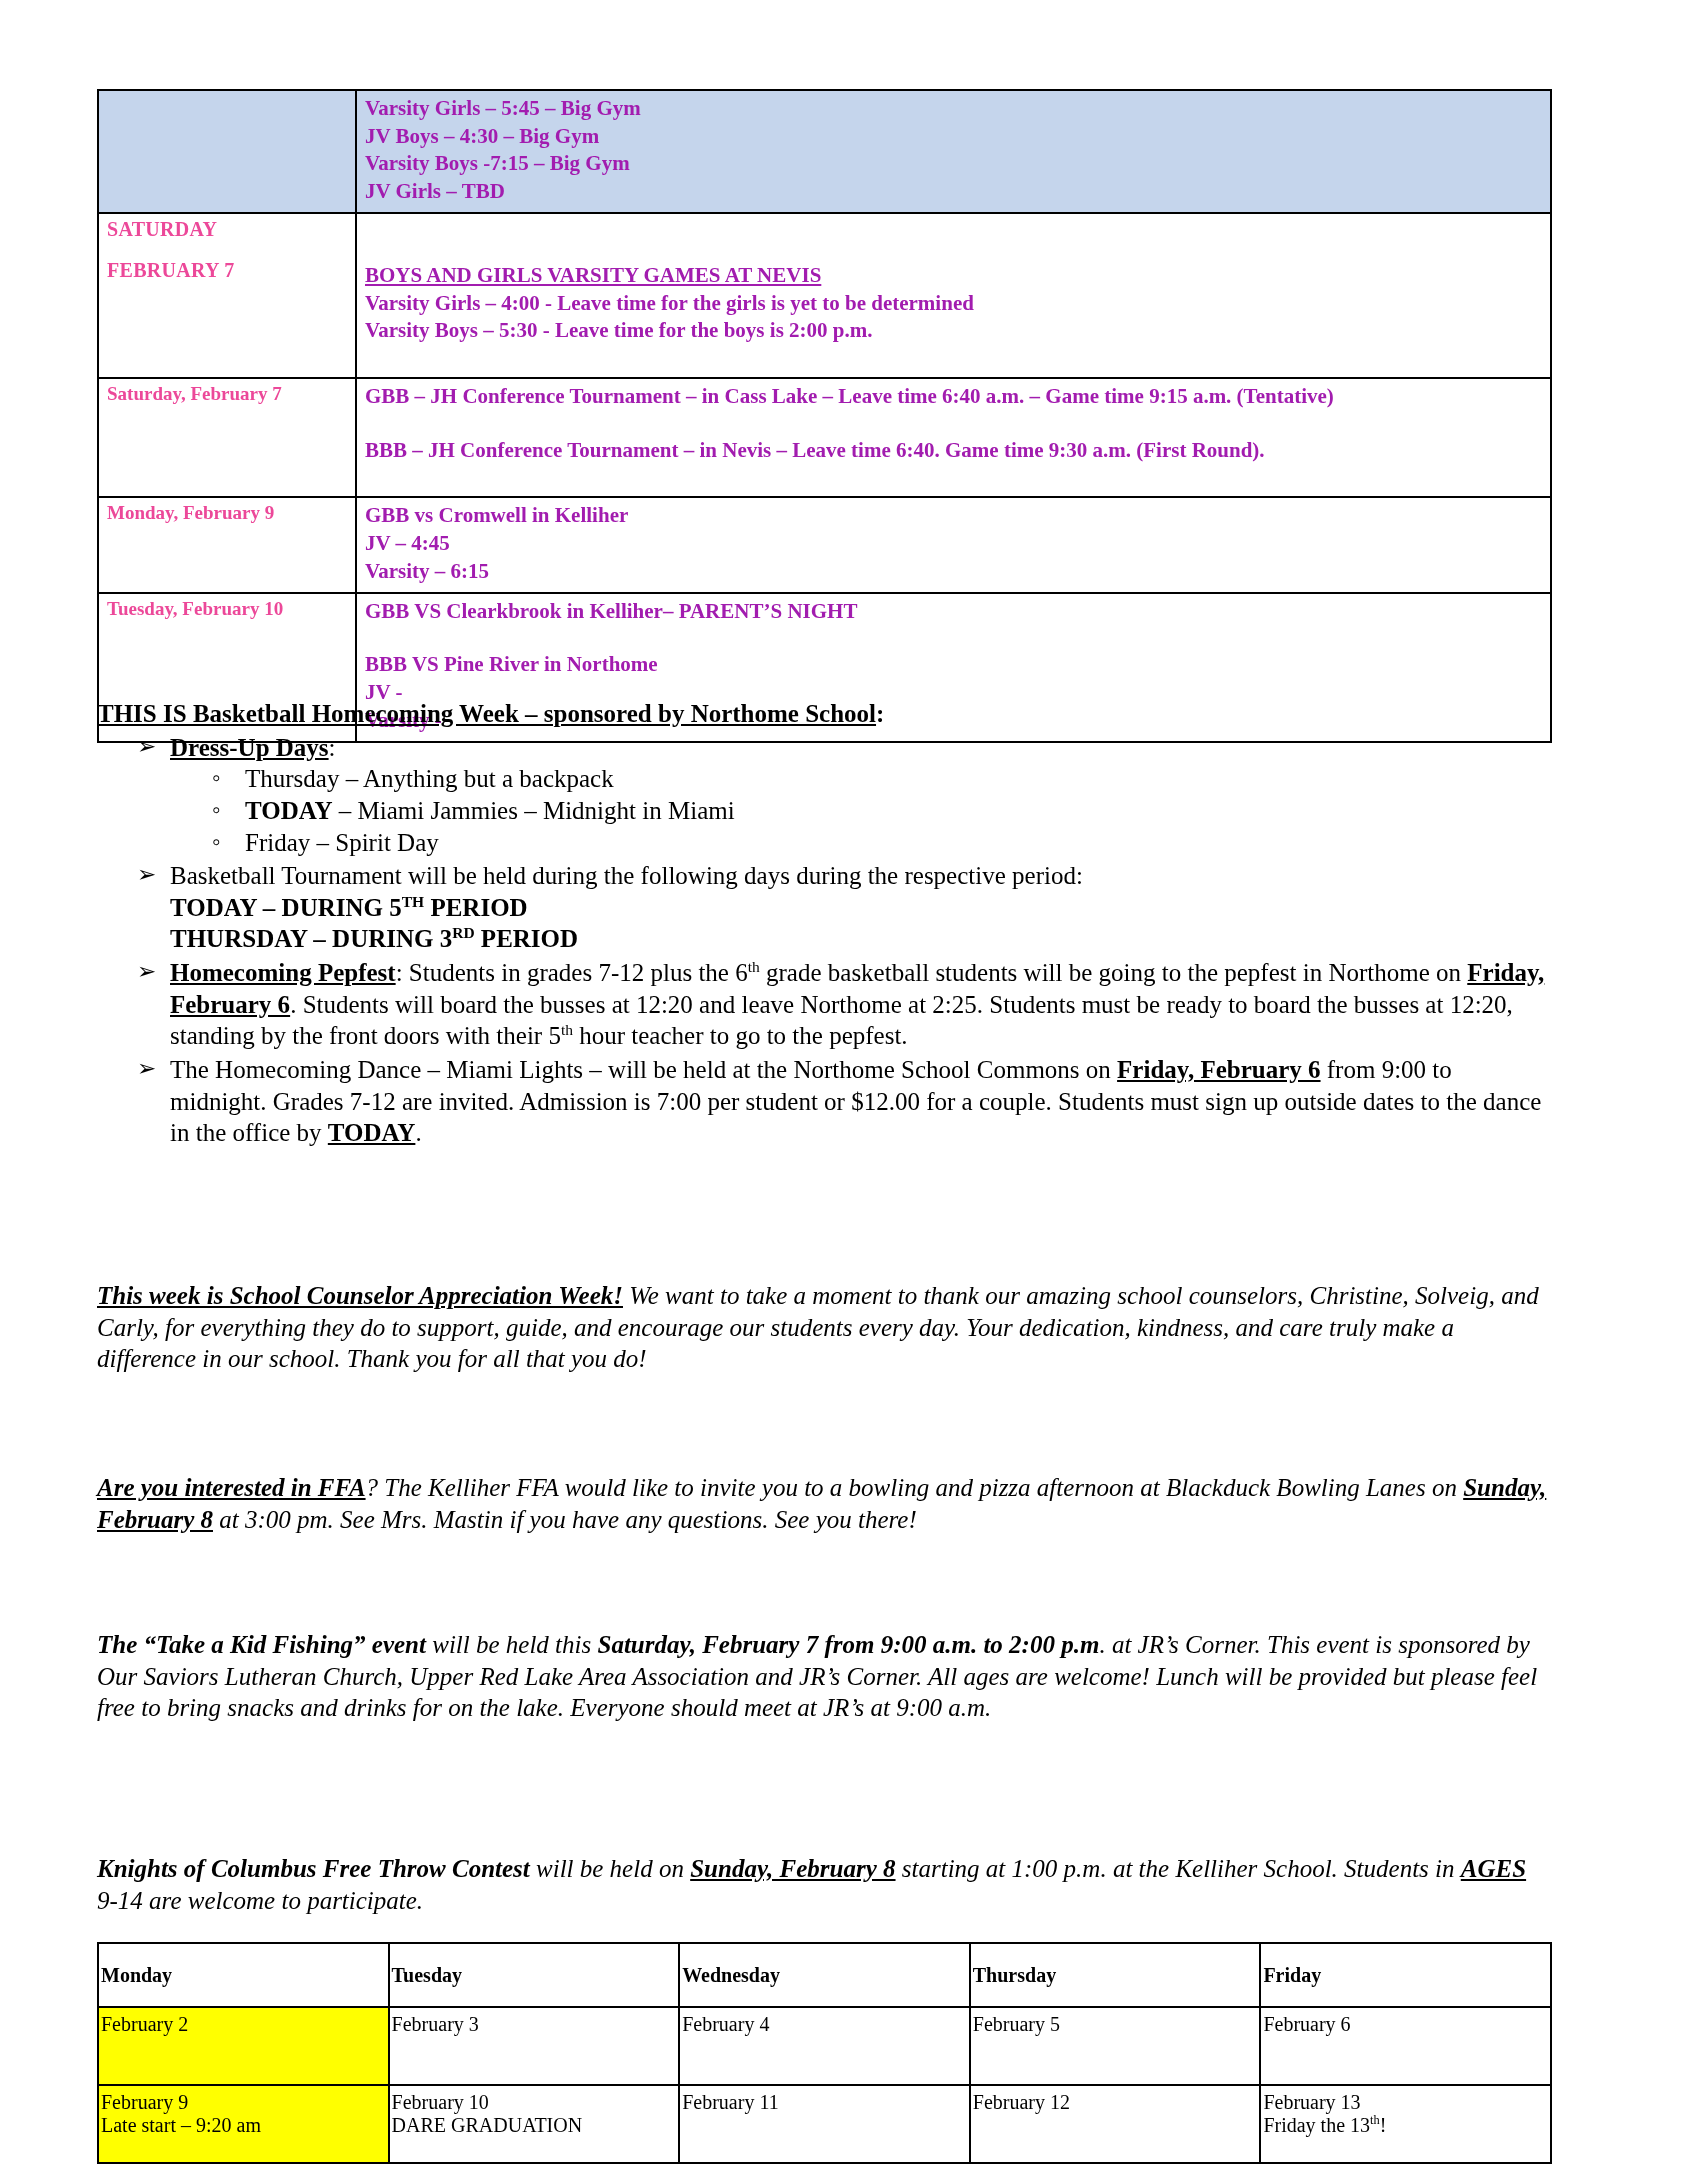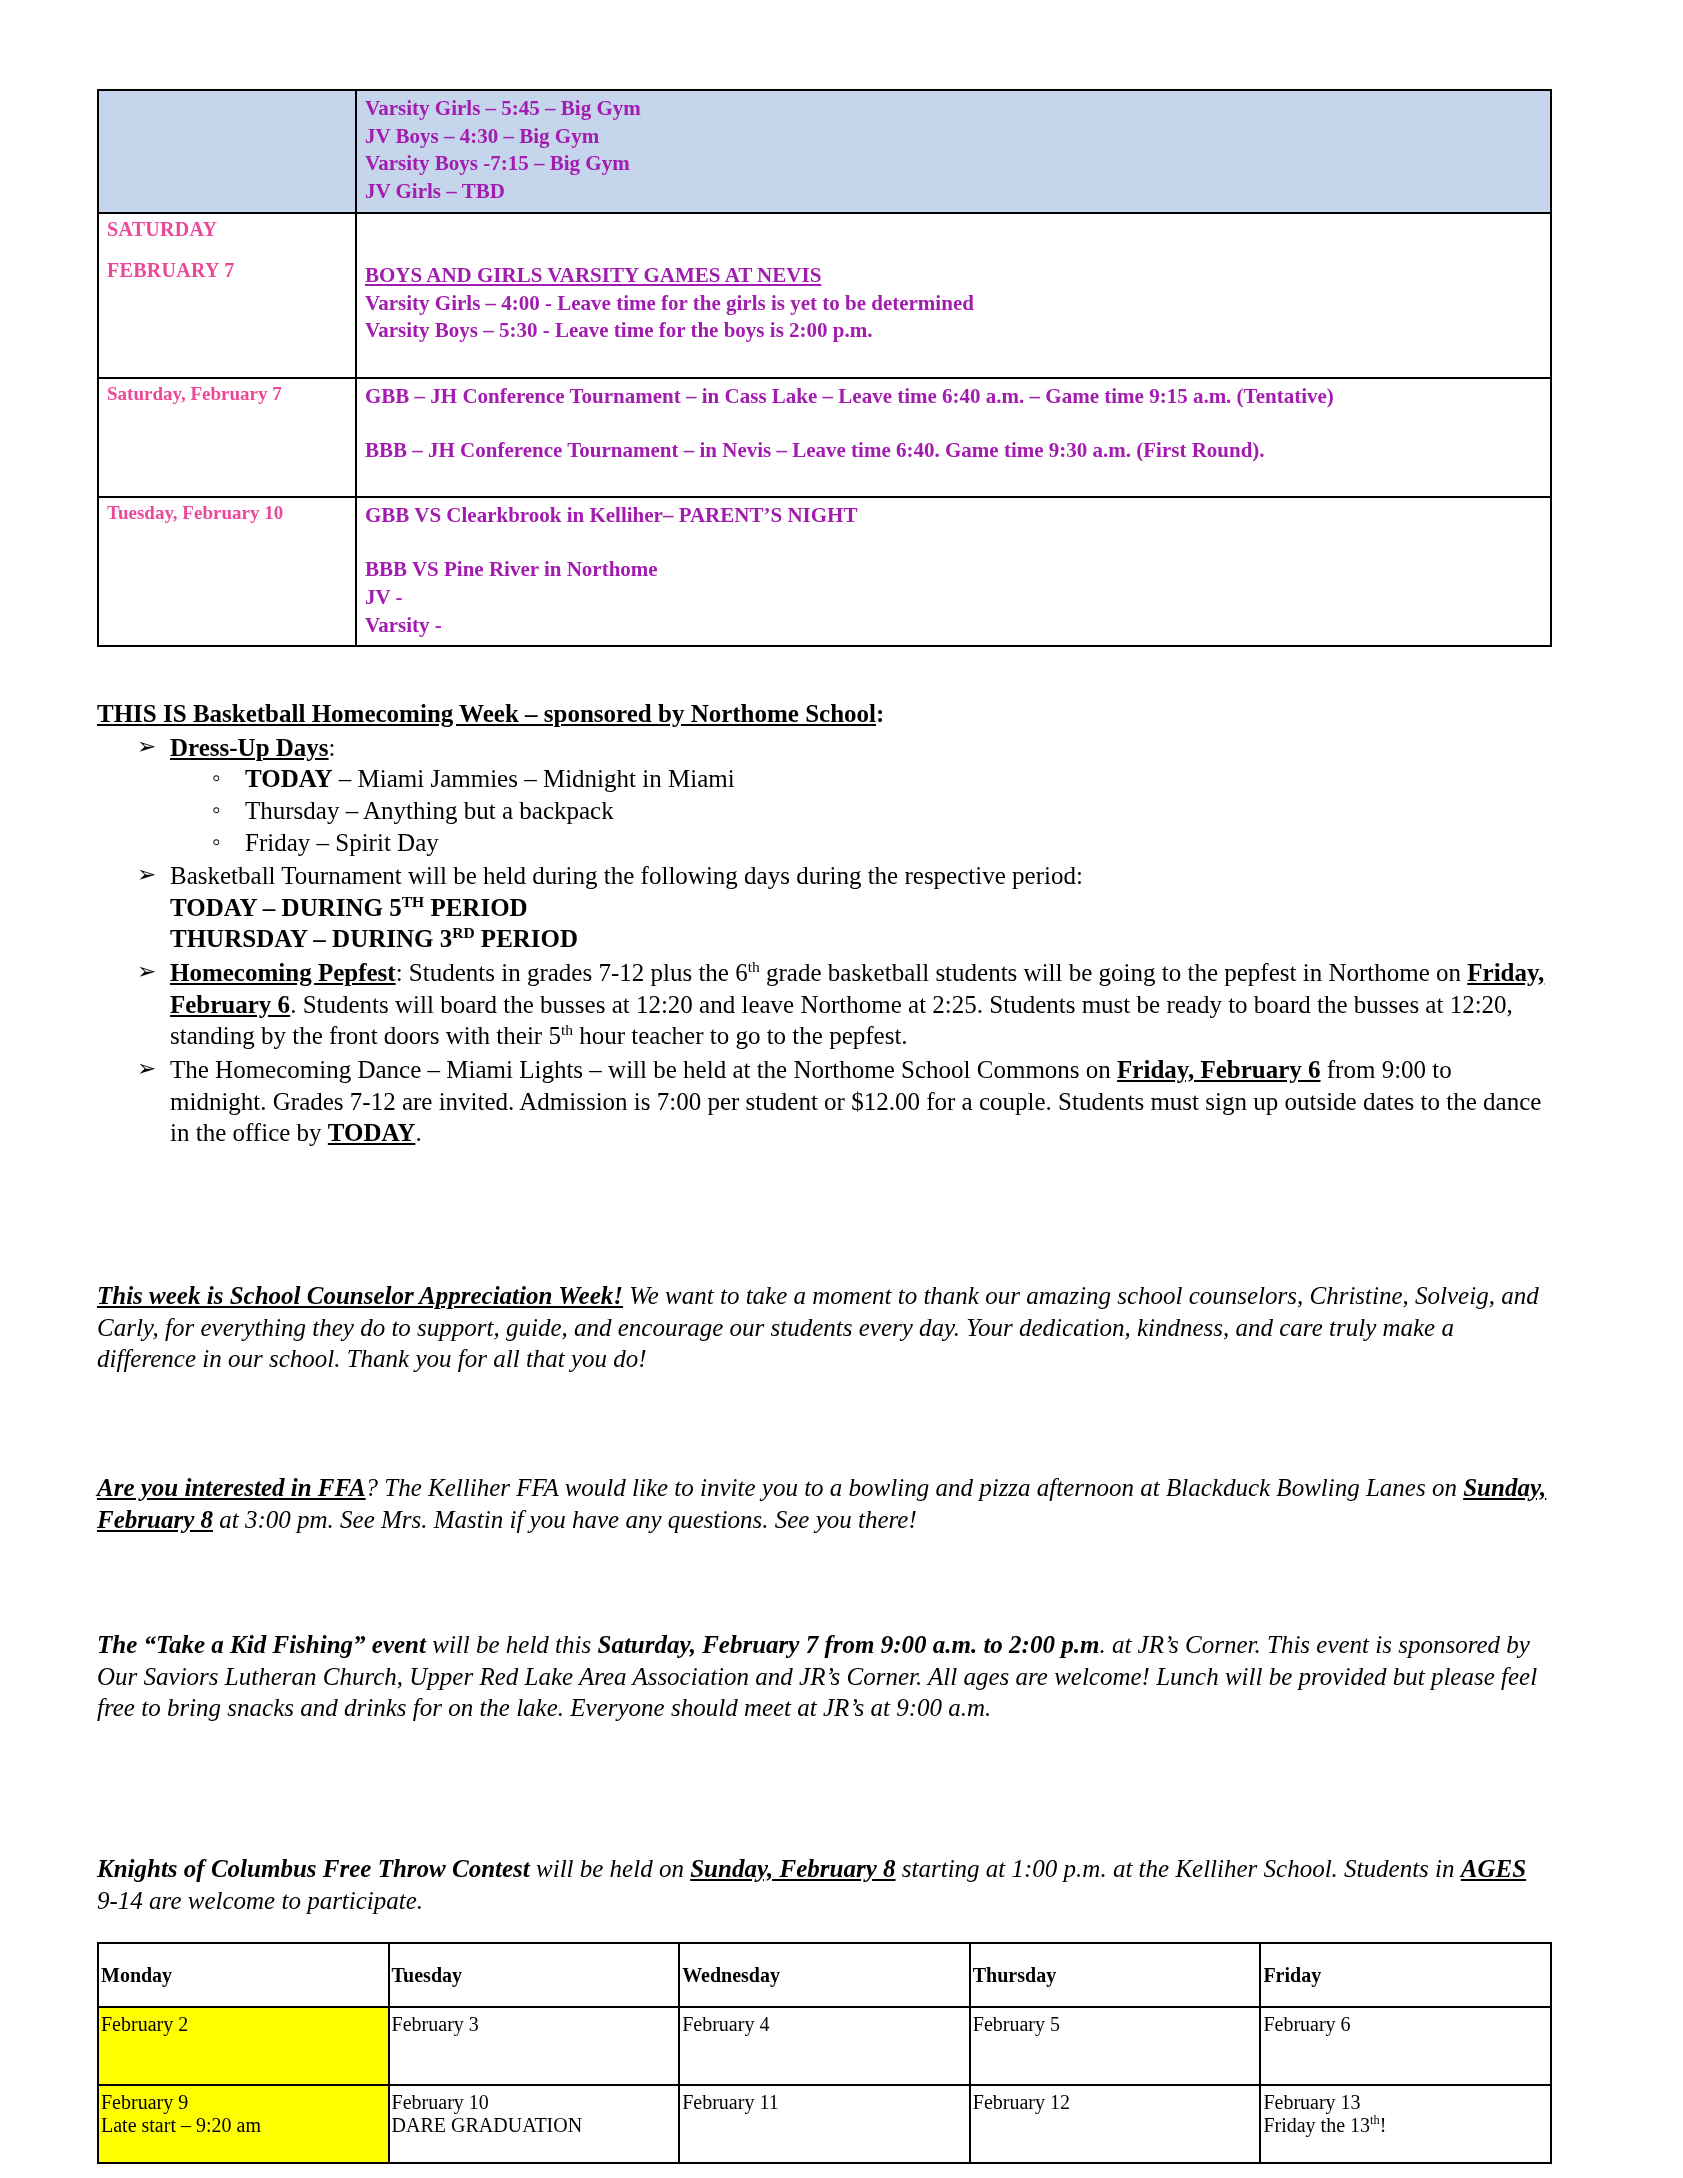--- a/index.html
+++ b/index.html
@@ -177,20 +177,28 @@
         <tr>
           <td class="daycol">Saturday, February 7</td>
           <td class="evcol">
             <div class="ev-line">GBB – JH Conference Tournament – in Cass Lake – Leave time 6:40 a.m. – Game time 9:15 a.m. (Tentative)</div>
             <div class="ev-gap"></div>
             <div class="ev-line">BBB – JH Conference Tournament – in Nevis – Leave time  6:40.   Game time 9:30 a.m. (First Round).</div>
             <div class="ev-gap"></div>
           </td>
         </tr>
 
+        <tr>
+          <td class="daycol">Monday, February 9</td>
+          <td class="evcol">
+            <div class="ev-line">GBB vs Cromwell in Kelliher</div>
+            <div class="ev-line">JV – 4:45</div>
+            <div class="ev-line">Varsity – 6:15</div>
+          </td>
+        </tr>
 
         <tr>
           <td class="daycol">Tuesday, February 10</td>
           <td class="evcol">
             <div class="ev-line">GBB VS Clearkbrook in Kelliher– PARENT’S NIGHT</div>
             <div class="ev-gap"></div>
             <div class="ev-line">BBB VS Pine River in Northome</div>
             <div class="ev-line">JV -</div>
             <div class="ev-line">Varsity -</div>
           </td>
@@ -201,22 +209,22 @@
 
   <div class="body-block" style="top:698px;">
     <div>
       <span class="b u">THIS IS Basketball Homecoming Week – sponsored by Northome School</span><span class="b">:</span>
     </div>
 
     <ul class="lvl1">
       <li>
         <span class="b u">Dress-Up Days</span><span>:</span>
         <ul class="lvl2">
+          <li><span>Thursday – Anything but a backpack</span></li>
           <li><span class="b">TODAY</span><span> – Miami Jammies – Midnight in Miami</span></li>
-          <li><span>Thursday – Anything but a backpack</span></li>
           <li><span>Friday – Spirit Day</span></li>
         </ul>
       </li>
 
       <li>
         <span>Basketball Tournament will be held during the following days during the respective period:</span>
         <div class="tourn-lines"><span>TODAY – DURING 5</span><sup>TH</sup><span> PERIOD</span></div>
         <div class="tourn-lines"><span>THURSDAY – DURING 3</span><sup>RD</sup><span> PERIOD</span></div>
       </li>
 

